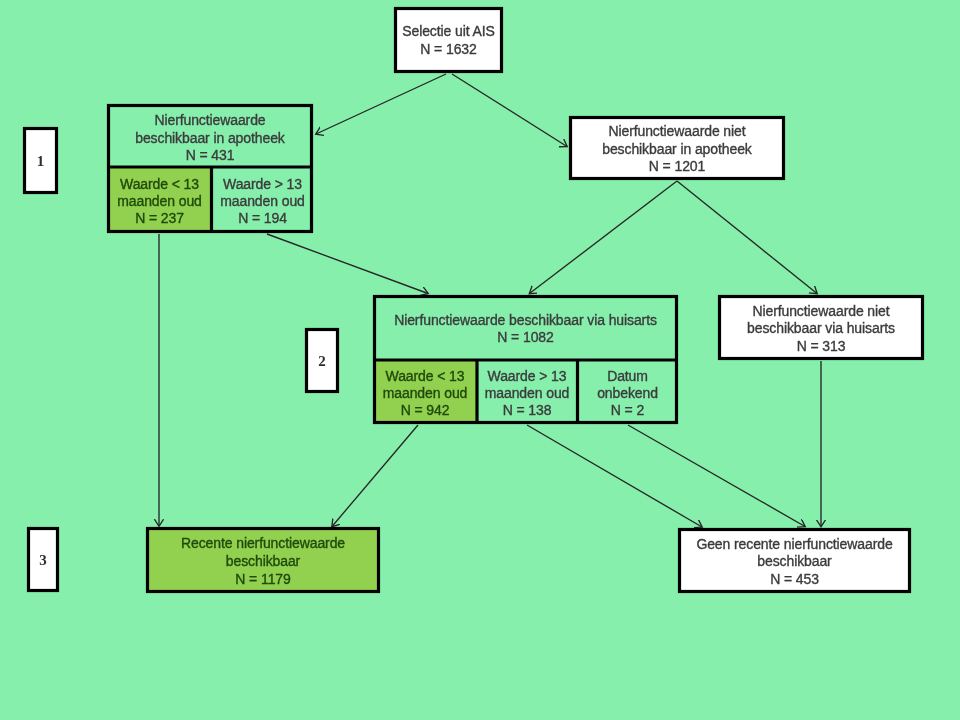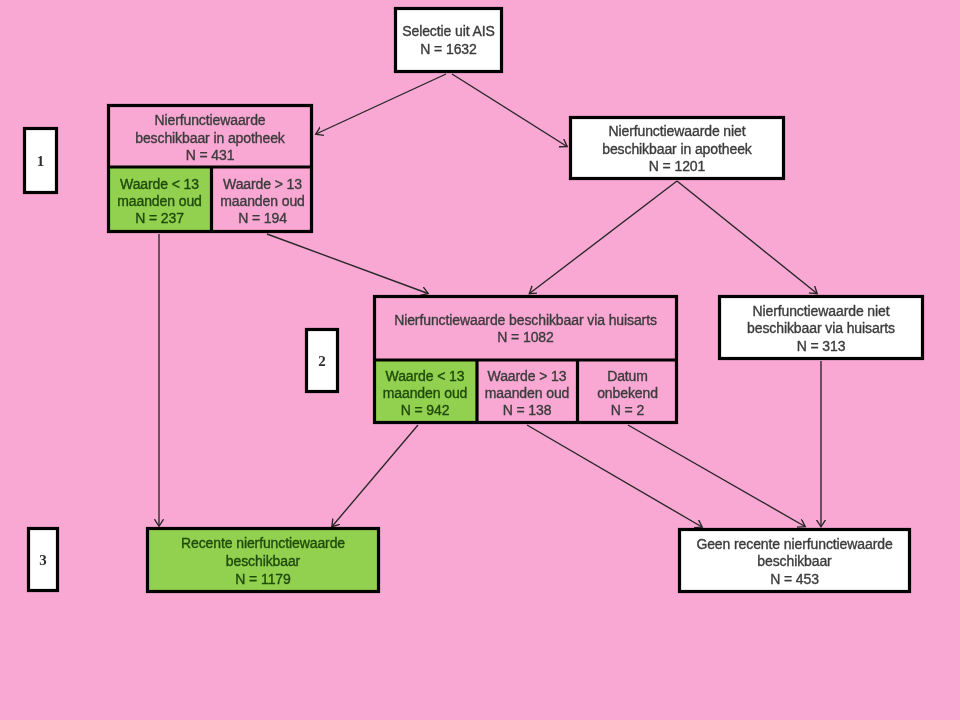--- a/index.html
+++ b/index.html
@@ -1,16 +1,16 @@
 <!DOCTYPE html>
 <html><head>
 <meta charset="utf-8">
 <style>
   html,body{margin:0;padding:0;background:#ffffff;}
-  #page{position:relative;width:960px;height:720px;background:#f9a8d4;overflow:hidden;}
+  #page{position:relative;width:960px;height:720px;background:#86efac;overflow:hidden;}
   svg{display:block;}
   text{font-family:"Liberation Sans",sans-serif;font-size:14px;letter-spacing:-0.1px;}
   .g{fill:#3b3b3b;stroke:#3b3b3b;stroke-width:0.35;}
   .dg{fill:#1f4a0a;stroke:#1f4a0a;stroke-width:0.35;}
   .num{font-family:"Liberation Serif",serif;font-weight:bold;font-size:15px;fill:#2e2e2e;}
 </style>
 </head>
 <body>
 <div id="page">
 <svg width="960" height="720" viewBox="0 0 960 720">

